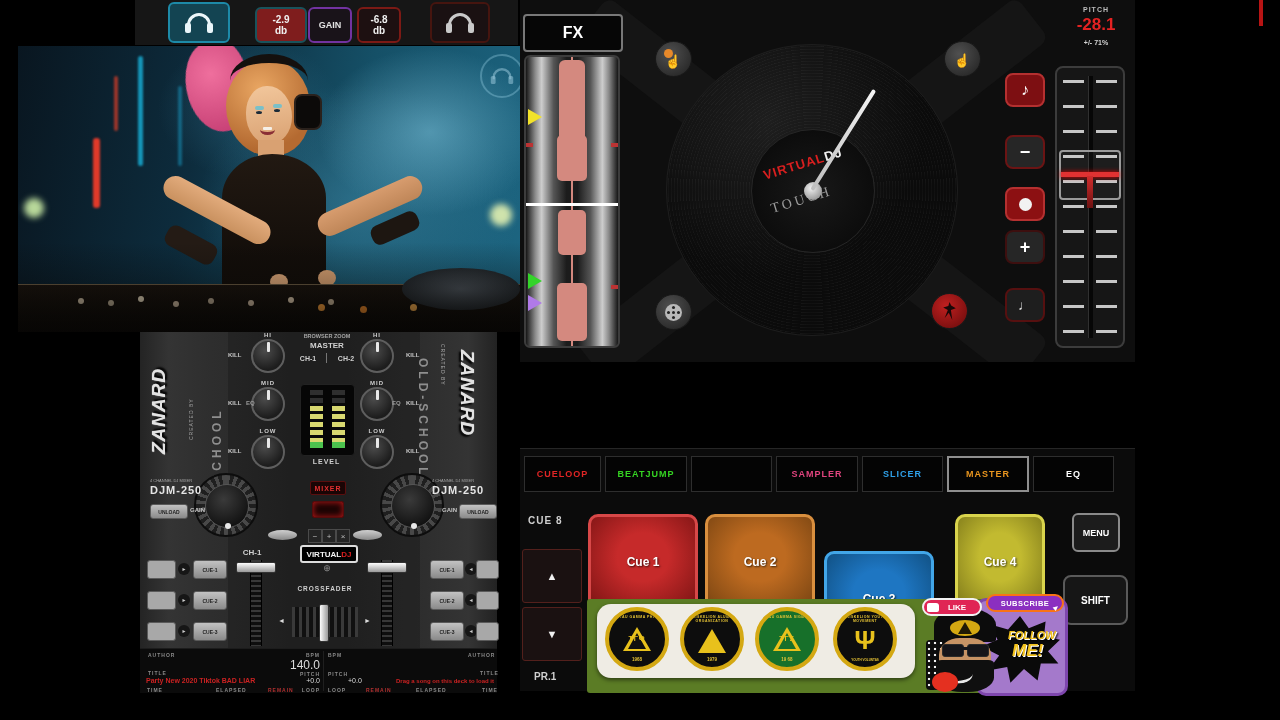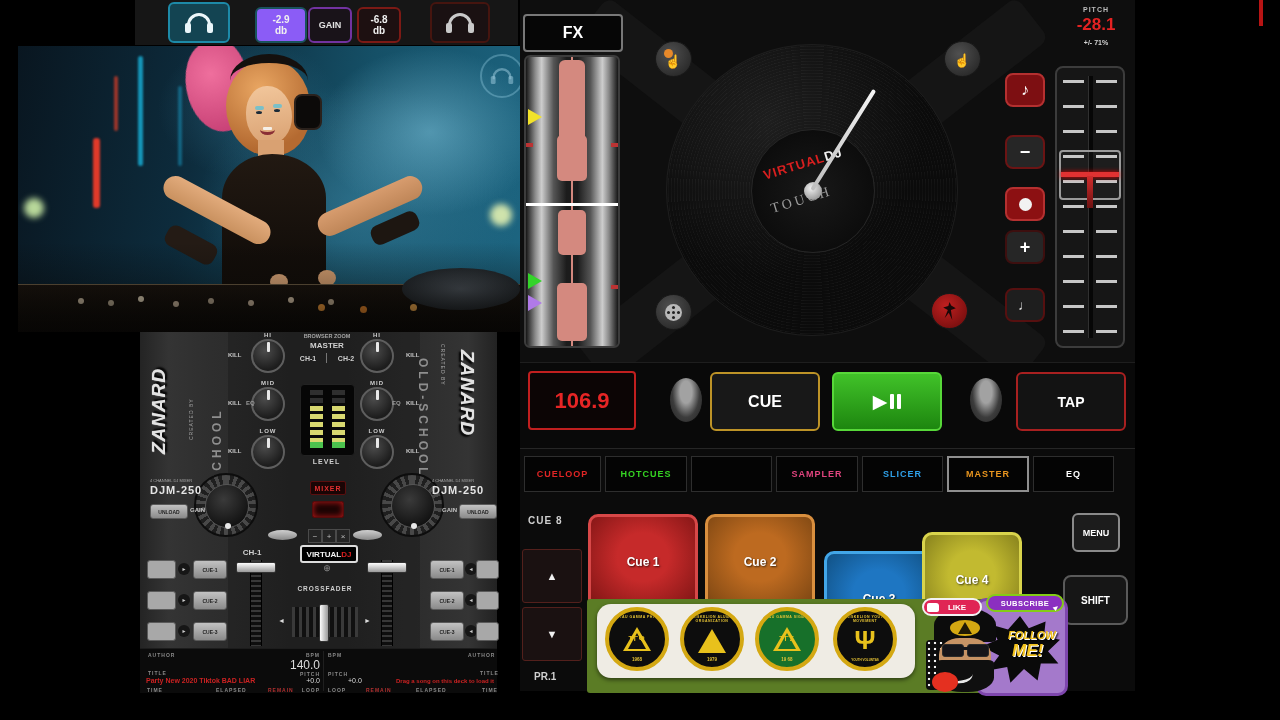--- a/index.html
+++ b/index.html
@@ -127,21 +127,21 @@
 </style>
 </head>
 <body>
 
 <div id="root">
 
   <div class="abs" id="topbar">
     <div class="abs tbtn ctr" style="left:33px;top:2px;width:62px;height:41px;background:#134452;border:2px solid #1d8aa8">
       <span class="hp" style="color:#eaf6fa"></span>
     </div>
-    <div class="abs tbtn col" style="left:120px;top:7px;width:52px;height:36px;background:#8b5cf6;border:2px solid #19535c">
+    <div class="abs tbtn col" style="left:120px;top:7px;width:52px;height:36px;background:#7f1d1d;border:2px solid #19535c">
       <span class="dbtxt">-2.9</span>
       <span class="dbtxt">db</span>
     </div>
     <div class="abs tbtn ctr" style="left:173px;top:7px;width:44px;height:36px;background:#191319;border:2px solid #7233a0">
       <span class="dbtxt" style="font-size:9px;color:#e5e5e5">GAIN</span>
     </div>
     <div class="abs tbtn col" style="left:222px;top:7px;width:44px;height:36px;background:#1d1011;border:2px solid #7c1a15">
       <span class="dbtxt">-6.8</span>
       <span class="dbtxt">db</span>
     </div>
@@ -270,49 +270,27 @@
 
     <div class="abs" id="pslider">
       <div class="pticks"></div>
       <div class="pgroove"></div>
       <div class="phandlebox"></div>
       <div class="pline"></div>
       <div class="pstem"></div>
     </div>
   </div>
 
-  <div class="abs" id="transport">
-    <div class="abs ctr" style="left:8px;top:8px;width:104px;height:55px;background:#0c0505;border:2px solid #c11f1f;border-radius:4px;
-         color:#e62525;font-weight:bold;font-size:22px">
-      <span>106.9</span>
-    </div>
-    <div class="abs oval" style="left:149px;top:14px"></div>
-    <div class="abs ctr" style="left:190px;top:9px;width:106px;height:55px;background:#181818;border:2px solid #bd9327;border-radius:6px;
-         color:#fff;font-weight:bold;font-size:16px">
-      <span>CUE</span>
-    </div>
-    <div class="abs ctr" style="left:312px;top:9px;width:106px;height:55px;border-radius:6px;border:2px solid #57d839;
-         background:linear-gradient(180deg,#41c229,#1d860f)">
-      <span style="color:#fff;font-size:19px">▶</span>
-      <span class="ppbar"></span>
-      <span class="ppbar"></span>
-    </div>
-    <div class="abs oval" style="left:449px;top:14px"></div>
-    <div class="abs ctr" style="left:496px;top:9px;width:106px;height:55px;background:#131313;border:2px solid #a82020;border-radius:6px;
-         color:#fff;font-weight:bold;font-size:14px">
-      <span>TAP</span>
-    </div>
-  </div>
 
   <div class="abs" id="pads">
     <div class="tab ctr" style="left:4px;width:77px">
       <span style="color: rgb(224, 37, 37);">CUELOOP</span>
       </div>
     <div class="tab ctr" style="left:85px;width:82px">
-      <span style="color: rgb(53, 212, 34);">HOTCUES</span>
+      <span style="color: rgb(53, 212, 34);">BEATJUMP</span>
       </div>
     <div class="tab ctr" style="left:171px;width:81px">
       <span style="color: rgb(136, 136, 136);"></span>
       </div>
     <div class="tab ctr" style="left:256px;width:82px">
       <span style="color: rgb(224, 68, 126);">SAMPLER</span>
       </div>
     <div class="tab ctr" style="left:342px;width:81px">
       <span style="color: rgb(47, 160, 232);">SLICER</span>
       </div>
@@ -334,21 +312,21 @@
 
     <div class="pad ctr" style="left: 68px; width: 110px; --border: #d84848; --bg1: #c62a2a; --bg2: #7d1414;">
       <span>Cue 1</span>
       </div>
     <div class="pad ctr" style="left: 185px; width: 110px; --border: #d98f3e; --bg1: #bd6a20; --bg2: #7a4512;">
       <span>Cue 2</span>
       </div>
     <div class="pad ctr" style="left: 304px; width: 110px; margin-top: 37px; --border: #42a6e8; --bg1: #1e76c2; --bg2: #0f4c7c;">
       <span>Cue 3</span>
       </div>
-    <div class="pad ctr" style="left: 402px; width: 100px; margin-top: 18px; --border: #d9d44c; --bg1: #c2ba30; --bg2: #7f7a1a;">
+    <div class="pad ctr" style="left: 435px; width: 90px; --border: #d9d44c; --bg1: #c2ba30; --bg2: #7f7a1a;">
       <span>Cue 4</span>
       </div>
 
     <div class="abs ctr" style="left:552px;top:64px;width:44px;height:35px;background:#1c1c1c;border:2px solid #8a8a8a;border-radius:6px;
          color:#fff;font-weight:bold;font-size:9px">
       <span>MENU</span>
       </div>
     <div class="abs ctr" style="left:543px;top:126px;width:61px;height:46px;background:#161616;border:2px solid #5a5a5a;border-radius:8px;
          color:#fff;font-weight:bold;font-size:10px">
       <span>SHIFT</span>
@@ -561,20 +539,20 @@
       <div class="abs" style="left:4px;top:52px;width:58px;height:32px;background:#0f0f0f;border-radius:10% 10% 45% 45%">
         <div class="abs" style="left:20px;top:12px;width:17px;height:8px;border-bottom:3px solid #e8e8e8;border-radius:0 0 100% 40%;transform:rotate(-8deg)"></div>
       </div>
     </div>
     <div class="abs" style="left:14px;top:80px;width:26px;height:20px;border-radius:50%;background:#e43020"></div>
 
     <div class="pill" style="left:4px;top:6px;width:60px;background:#e02555;border:2px solid #f2f2f2;font-size:8px">
       <span class="abs" style="left:3px;top:3px;width:12px;height:9px;background:#fff;border-radius:2px 3px 2px 2px"></span>
       <span style="margin-left:10px">LIKE</span>
     </div>
-    <div class="pill" style="left:68px;top:2px;width:78px;background:#8b2fc0;border:2px solid #84cc16;font-size:7.5px;letter-spacing:.5px">
+    <div class="pill" style="left:68px;top:2px;width:78px;background:#8b2fc0;border:2px solid #f97316;font-size:7.5px;letter-spacing:.5px">
       <span>SUBSCRIBE</span>
       <span style="position:absolute;right:2px;bottom:-2px;color:#fff;font-size:8px;transform:rotate(-40deg)">►</span>
     </div>
   </div>
 
   <div class="abs" style="left:1259px;top:0;width:4px;height:26px;background:#b81414"></div>
 </div>
 
 </body></html>

